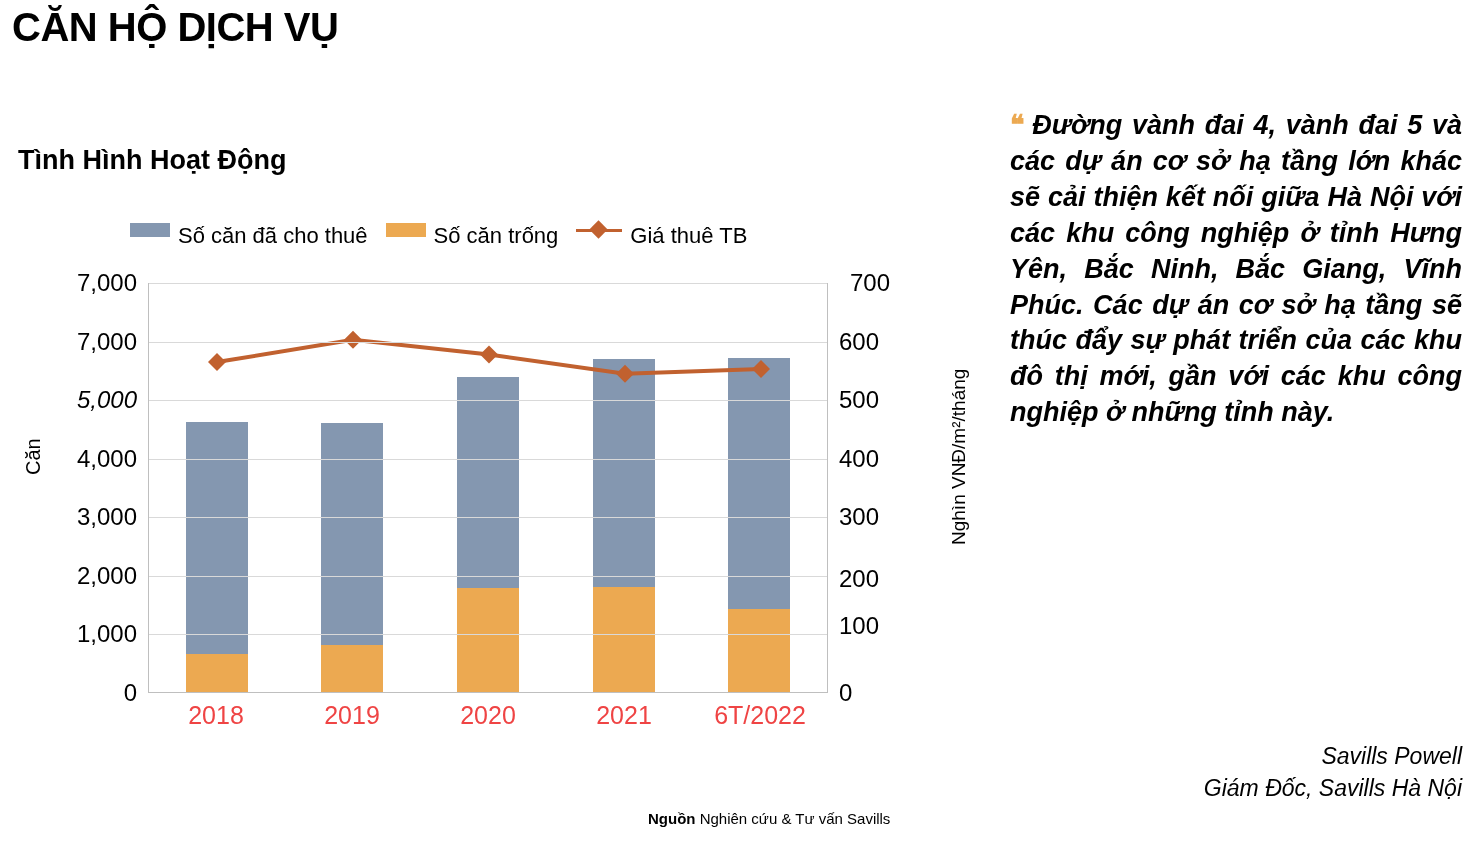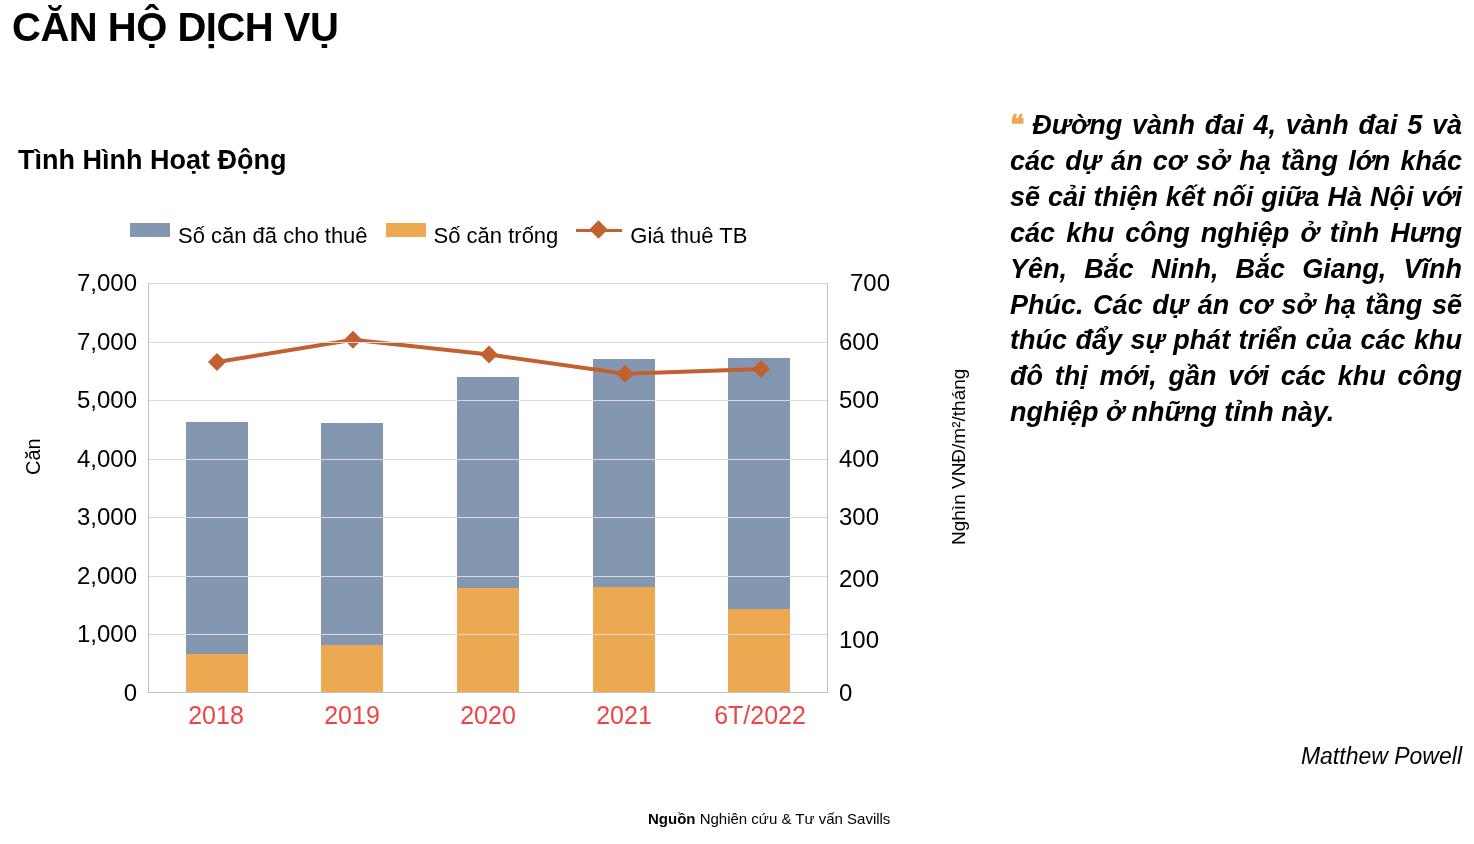--- a/index.html
+++ b/index.html
@@ -271,32 +271,32 @@
         <polygon points="68,70.07142857142856 77,79.07142857142856 68,88.07142857142856 59,79.07142857142856" fill="#C1612F"></polygon>
         <polygon points="204,47.81428571428569 213,56.81428571428569 204,65.81428571428569 195,56.81428571428569" fill="#C1612F"></polygon>
         <polygon points="340,62.457142857142856 349,71.45714285714286 340,80.45714285714286 331,71.45714285714286" fill="#C1612F"></polygon>
         <polygon points="476,81.78571428571428 485,90.78571428571428 476,99.78571428571428 467,90.78571428571428" fill="#C1612F"></polygon>
         <polygon points="612,77.09999999999997 621,86.09999999999997 612,95.09999999999997 603,86.09999999999997" fill="#C1612F"></polygon>
       </svg>
   <div class="y-label-left" style="top: 410px;">0</div>
       <div class="y-label-right" style="top: 410px;">0</div>
       <div class="gridline" style="top: 351.429px; background: rgb(217, 217, 217);"></div>
       <div class="y-label-left" style="top: 351.429px;">1,000</div>
-      <div class="y-label-right" style="top: 357px;">100</div>
+      <div class="y-label-right" style="top: 343px;">100</div>
       <div class="gridline" style="top: 292.857px; background: rgb(217, 217, 217);"></div>
       <div class="y-label-left" style="top: 292.857px;">2,000</div>
       <div class="y-label-right" style="top: 296px;">200</div>
       <div class="gridline" style="top: 234.286px; background: rgb(217, 217, 217);"></div>
       <div class="y-label-left" style="top: 234.286px;">3,000</div>
       <div class="y-label-right" style="top: 234.286px;">300</div>
       <div class="gridline" style="top: 175.714px; background: rgb(217, 217, 217);"></div>
       <div class="y-label-left" style="top: 175.714px;">4,000</div>
       <div class="y-label-right" style="top: 175.714px;">400</div>
       <div class="gridline" style="top: 117.143px; background: rgb(217, 217, 217);"></div>
-      <div class="y-label-left" style="top: 117.143px;">5,000</div>
+      <div class="y-label-left" style="top: 117.143px; font-style: italic;">5,000</div>
       <div class="y-label-right" style="top: 117.143px;">500</div>
       <div class="gridline" style="top: 58.5714px; background: rgb(217, 217, 217);"></div>
       <div class="y-label-left" style="top: 58.5714px;">7,000</div>
       <div class="y-label-right" style="top: 58.5714px;">600</div>
       <div class="gridline" style="top: 0px; background: rgb(217, 217, 217);"></div>
       <div class="y-label-left" style="top: 0px;">7,000</div>
       <div class="y-label-right" style="top: 0px; margin-left: 23px;">700</div>
     </div>
 
   <div class="x-axis" id="x-axis">
@@ -308,14 +308,15 @@
     </div>
 </div>
 
 <div class="source"><b>Nguồn</b><span> Nghiên cứu &amp; Tư vấn Savills</span></div>
 
 <div class="quote-block">
   <span class="quote-mark">❝</span>
   <span>Đường vành đai 4, vành đai 5 và các dự án cơ sở hạ tầng lớn khác sẽ cải thiện kết nối giữa Hà Nội với các khu công nghiệp ở tỉnh Hưng Yên, Bắc Ninh, Bắc Giang, Vĩnh Phúc. Các dự án cơ sở hạ tầng sẽ thúc đẩy sự phát triển của các khu đô thị mới, gần với các khu công nghiệp ở những tỉnh này.</span>
 </div>
 <div class="attribution">
-  <div>Matthew Powell</div>
+  <div>Savills Powell</div>
+  <div>Giám Đốc,  Savills Hà Nội</div>
 </div>
 
 </body></html>

